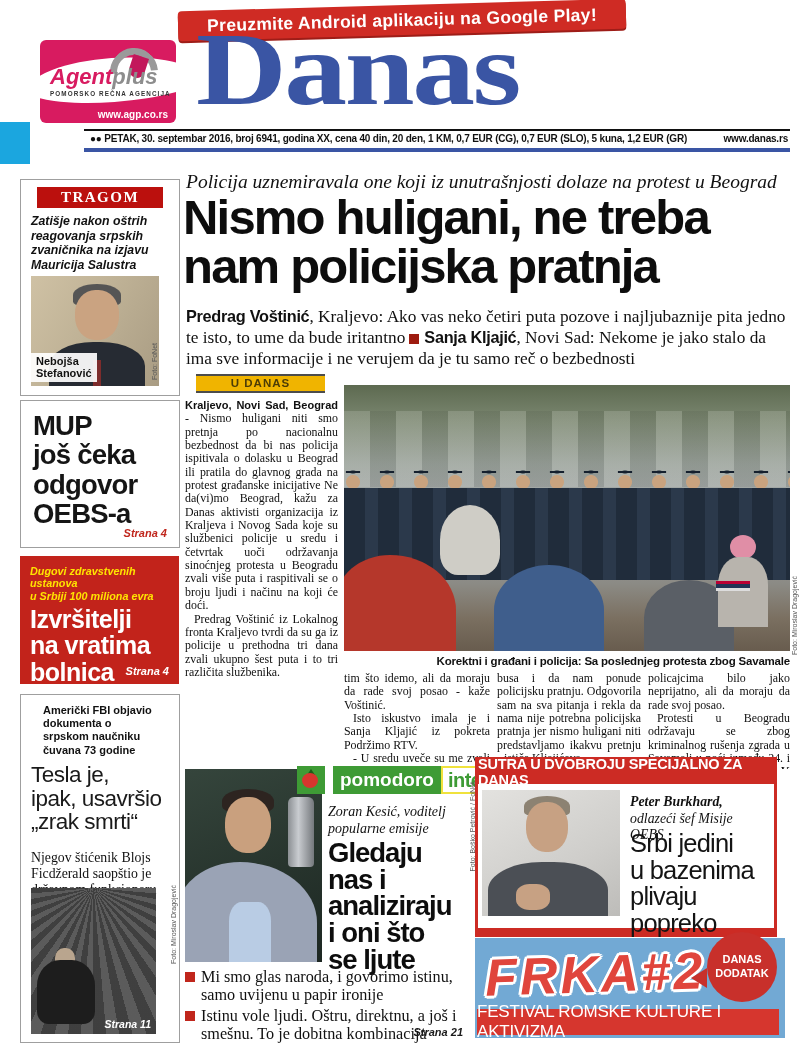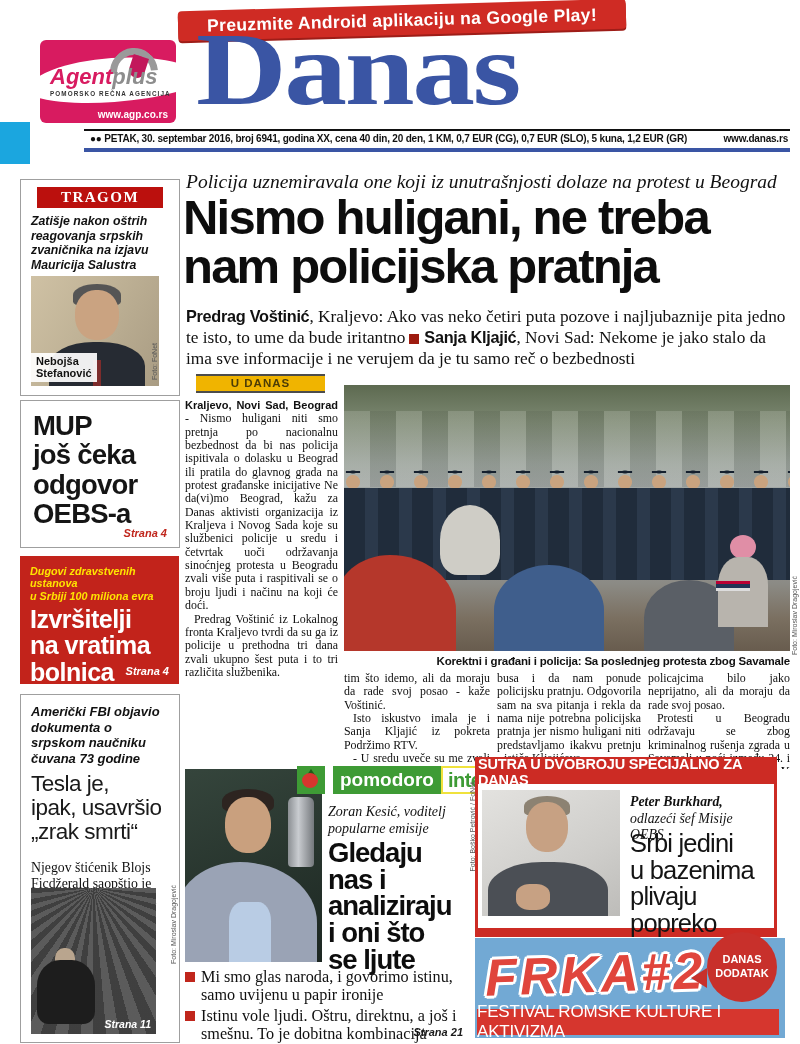--- a/index.html
+++ b/index.html
@@ -69,21 +69,21 @@
   .mup .hl{margin:10px 0 0 12px;font-size:27.5px;font-weight:bold;letter-spacing:-0.8px;line-height:1.07;color:#151515;}
   .pageref-red{position:absolute;right:12px;bottom:8px;color:#c0261c;font-style:italic;font-weight:bold;font-size:11px;}
   .pageref-wht{position:absolute;right:10px;bottom:7px;color:#fff;font-style:italic;font-weight:bold;font-size:11px;}
   .pageref-blk{color:#1a1a1a;font-style:italic;font-weight:bold;font-size:11px;}
 
   .izv{left:20px;top:556px;width:159px;height:128px;background:#c2231b;}
   .izv .kick{margin:9px 0 0 10px;color:#ffe400;font-style:italic;font-weight:bold;font-size:10.8px;line-height:1.15;}
   .izv .hl{margin:4px 0 0 10px;color:#fff;font-weight:bold;font-size:25px;letter-spacing:-0.5px;line-height:1.05;}
 
   .tesla{left:20px;top:694px;width:158px;height:347px;}
-  .tesla .kick{margin:9px 10px 0;font-style:italic;font-weight:bold;font-size:13px;line-height:1.2;color:#111;}
+  .tesla .kick{margin:9px 22px 0;font-weight:bold;font-size:11px;line-height:1.2;color:#111;}
   .tesla .hl{margin:6px 10px 16px;font-size:22.5px;font-weight:normal;letter-spacing:-0.5px;line-height:1.06;color:#1a1a1a;}
   .tesla .body{margin:7px 10px 0;font-family:"Liberation Serif",serif;font-size:13.8px;line-height:1.16;color:#111;}
   .tesla .ph{position:absolute;left:10px;bottom:8px;width:125px;height:146px;overflow:hidden;
              background:#4a4a4a;}
   .tesla .rays{position:absolute;inset:0;background:repeating-conic-gradient(from 150deg at 50% 0%,#5d5d5d 0 5deg,#3e3e3e 5deg 10deg);opacity:.9;}
   .tesla .fig{position:absolute;left:6px;bottom:10px;width:58px;height:64px;background:#1d1d1d;border-radius:40% 40% 20% 20%;}
   .tesla .fhead{position:absolute;left:24px;bottom:64px;width:20px;height:22px;background:#b9a58e;border-radius:45%;}
   .tesla .sp{position:absolute;right:5px;bottom:4px;color:#fff;font-style:italic;font-weight:bold;font-size:10.5px;}
   .tesla .cr{position:absolute;right:2px;top:190px;}
 

